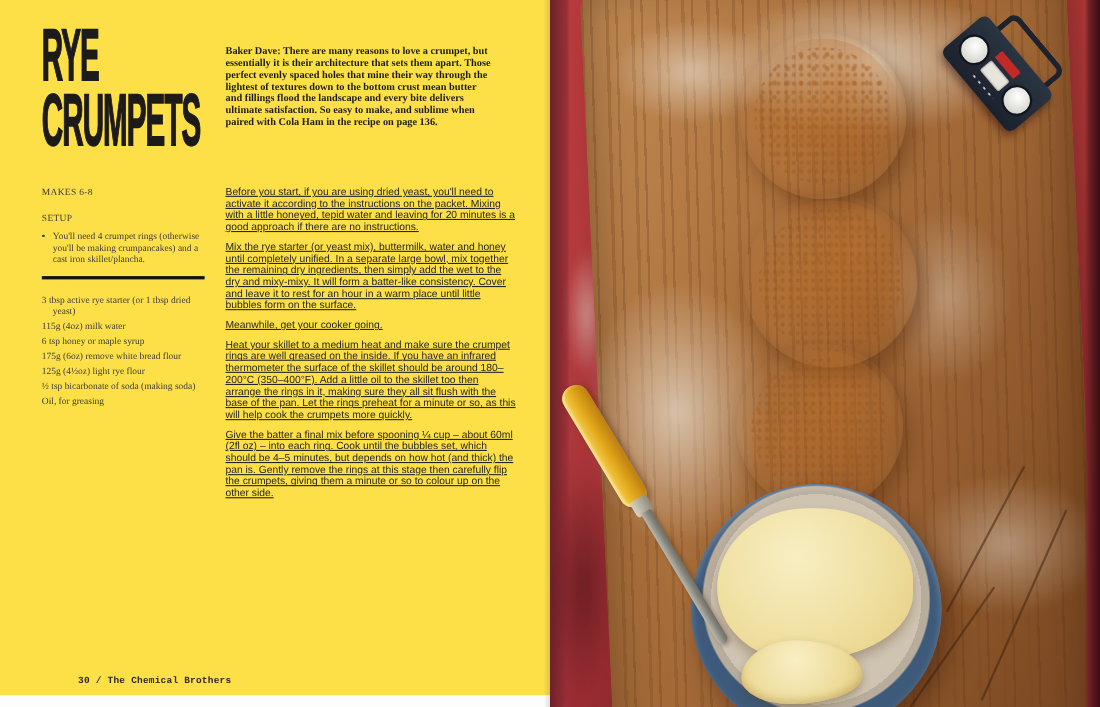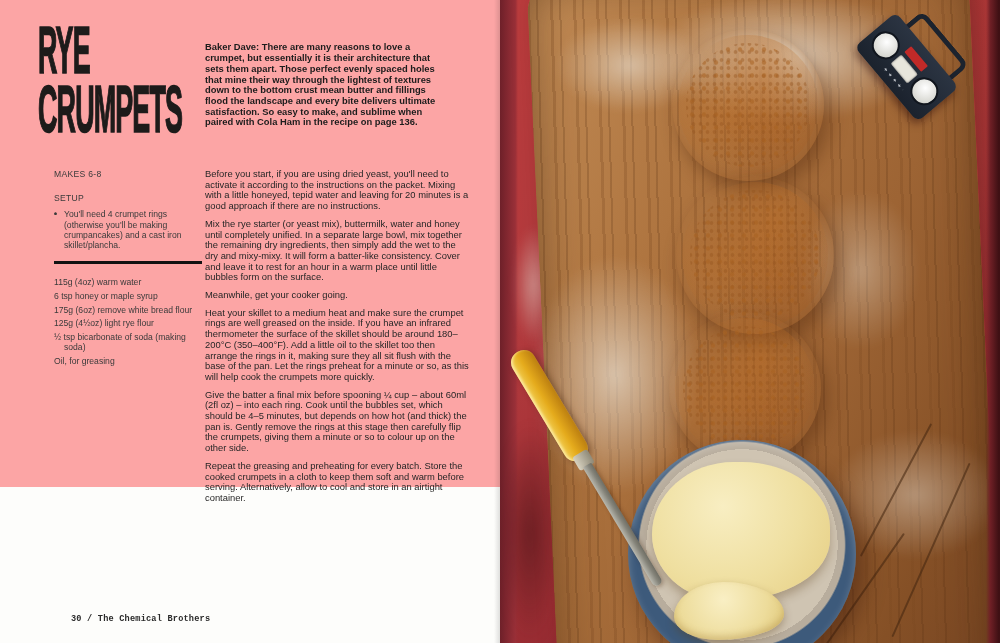--- a/index.html
+++ b/index.html
@@ -1,45 +1,45 @@
 <!DOCTYPE html>
 <html style="--background-color: #b23a3d; --board-color: #a9713f; --crumpet-color: #e4c687; --butter-color: #efdfa0; --bowl-rim-color: #2c4363; --knife-handle-color: #e5ab1c;"><head>
 <meta charset="utf-8">
 <style>
   html,body{margin:0;padding:0;background:#e8e8e8;}
   .spread{
     position:relative; width:1000px; height:643px; overflow:hidden;
     background:#fdfdfb; font-family:"Liberation Sans", sans-serif;
   }
   
-  .left-page{position:absolute; left:0; top:0; width:500px; height:487px; background:#fca5a5;}
+  .left-page{position:absolute; left:0; top:0; width:500px; height:632px; background:#fde047;}
   .title{position:absolute; left:38px; top:20px; color:#1d1b1a;}
   .title-line{
     display:block; font-weight:700; font-size:64px; line-height:59px;
     letter-spacing:-2px; transform:scale(0.42,1.04); transform-origin:left top;
     -webkit-text-stroke:1.6px #1d1b1a; white-space:nowrap;
   }
   .intro{
     position:absolute; left:205px; top:33px; width:243px;
-    font-weight:700; font-size:9.4px; line-height:10.7px; color:#1c1c1c;
+    font-weight:700; font-size:9.4px; line-height:10.7px; color:#1c1c1c;font-family:Liberation Serif, serif;
   }
   .left-col{
-    position:absolute; left:54px; top:169px; width:152px;
-    font-family:Liberation Sans, sans-serif;
+    position:absolute; left:38px; top:169px; width:152px;
+    font-family:Liberation Serif, serif;
     font-size:8.6px; line-height:10.2px; color:#3a3a3a;
   }
   .makes{margin:0 0 9px; letter-spacing:.3px;}
   .setup-h{margin:14px 0 6px; letter-spacing:.3px;}
   .plain-list{list-style:none; margin:0; padding:0;}
   .setup-list li{position:relative; padding-left:10px; margin:0 0 3px;}
   .setup-list li .bullet{position:absolute; left:0; top:0;}
   .rule{border:none; border-top:3px solid #121212; width:148px; margin:11px 0 13px;}
   .ing-list li{padding-left:10px; text-indent:-10px; margin:0 0 3.5px;}
   .main-col{position:absolute; left:205px; top:169px; width:264px;}
-  .main-col p{margin:0 0 7px; font-size:9.4px; line-height:10.7px; color:#262626;}
+  .main-col p{margin:0 0 7px; font-size:9.4px; line-height:10.7px; color:#262626;text-decoration:underline;}
   .footer{
     position:absolute; left:38px; top:605px;
     font-family:"Liberation Mono","DejaVu Sans Mono",monospace;
     font-size:8.6px; font-weight:700; color:#2a2a2a; letter-spacing:.2px;margin-left:33px;
   }
   
   .right-page{
     position:absolute; left:500px; top:0; width:500px; height:643px; overflow:hidden;
     background:
       radial-gradient(ellipse at 70% 10%, rgba(215,70,60,.45), rgba(215,70,60,0) 55%),
@@ -145,36 +145,36 @@
 
     <div class="left-col">
       <p class="makes">MAKES 6-8</p>
       <p class="setup-h">SETUP</p>
       <ul class="plain-list setup-list">
         <li><span class="bullet">•</span></li>
         <li><span class="bullet">•</span><span>You'll need 4 crumpet rings (otherwise you'll be making crumpancakes) and a cast iron skillet/plancha.</span></li>
       </ul>
       <hr class="rule">
       <ul class="plain-list ing-list">
-        <li>115g (4oz) warm water</li>
+        <li>3 tbsp active rye starter (or 1 tbsp dried yeast)</li>
+        <li>115g (4oz) milk water</li>
         <li>6 tsp honey or maple syrup</li>
         <li>175g (6oz) remove white bread flour</li>
         <li>125g (4½oz) light rye flour</li>
         <li>½ tsp bicarbonate of soda (making soda)</li>
         <li>Oil, for greasing</li>
       </ul>
     </div>
 
     <div class="main-col">
       <p>Before you start, if you are using dried yeast, you'll need to activate it according to the instructions on the packet. Mixing with a little honeyed, tepid water and leaving for 20 minutes is a good approach if there are no instructions.</p>
       <p>Mix the rye starter (or yeast mix), buttermilk, water and honey until completely unified. In a separate large bowl, mix together the remaining dry ingredients, then simply add the wet to the dry and mixy-mixy. It will form a batter-like consistency. Cover and leave it to rest for an hour in a warm place until little bubbles form on the surface.</p>
       <p>Meanwhile, get your cooker going.</p>
       <p>Heat your skillet to a medium heat and make sure the crumpet rings are well greased on the inside. If you have an infrared thermometer the surface of the skillet should be around 180–200°C (350–400°F). Add a little oil to the skillet too then arrange the rings in it, making sure they all sit flush with the base of the pan. Let the rings preheat for a minute or so, as this will help cook the crumpets more quickly.</p>
       <p>Give the batter a final mix before spooning ¼ cup – about 60ml (2fl oz) – into each ring. Cook until the bubbles set, which should be 4–5 minutes, but depends on how hot (and thick) the pan is. Gently remove the rings at this stage then carefully flip the crumpets, giving them a minute or so to colour up on the other side.</p>
-      <p>Repeat the greasing and preheating for every batch. Store the cooked crumpets in a cloth to keep them soft and warm before serving. Alternatively, allow to cool and store in an airtight container.</p>
     </div>
 
     <p class="footer">30 / The Chemical Brothers</p>
   </div>
 
   <div class="right-page">
     <div class="backdrop-left-strip"></div>
     <div class="backdrop-bottom-left"></div>
     <div class="paint-scuff"></div>
 

